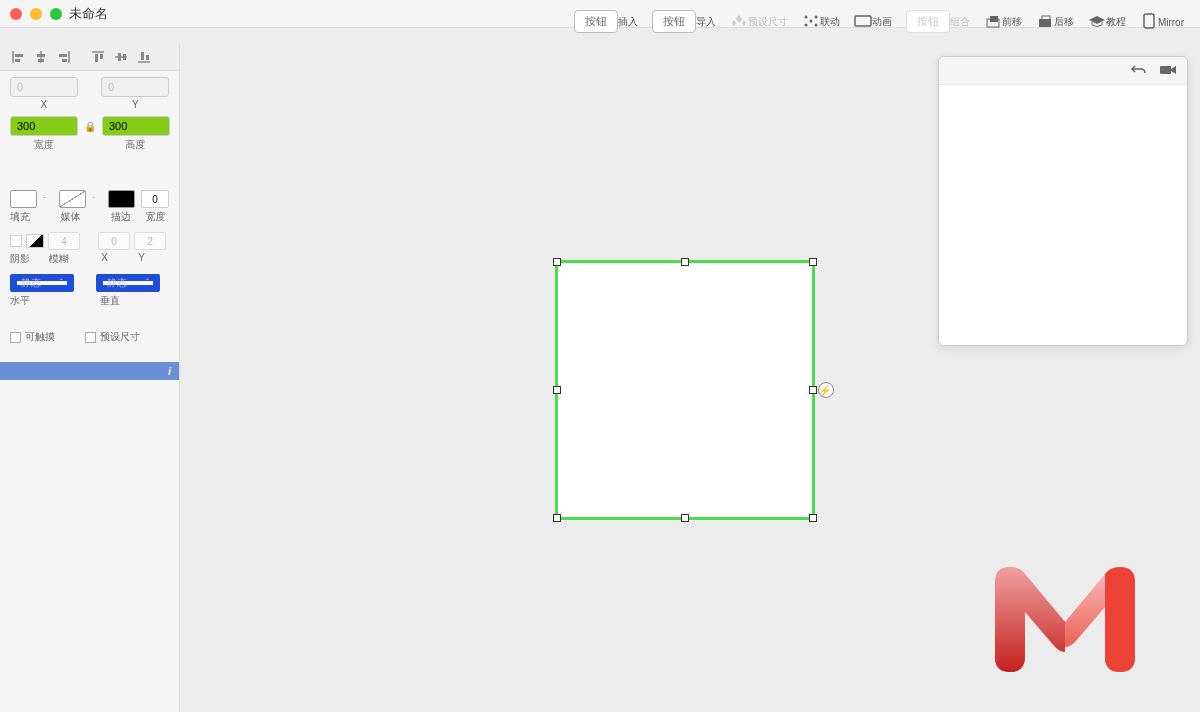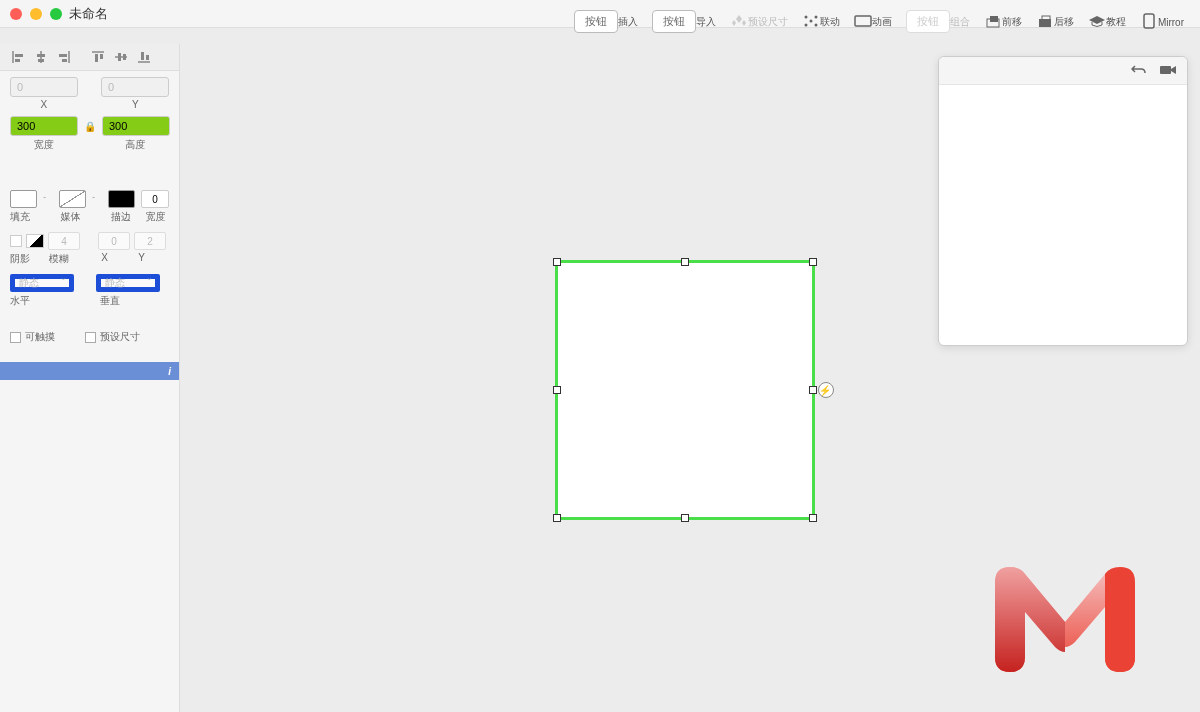--- a/index.html
+++ b/index.html
@@ -51,21 +51,21 @@
     .style-input { width: 28px; height: 18px; border: 1px solid #ccc; border-radius: 2px; font-size: 10px; text-align: center; background: #fff; }
     .style-label-row { display: flex; gap: 6px; margin-bottom: 8px; }
     .style-label { font-size: 10px; color: #666; }
     .sl1 { width: 34px; } .sl4 { width: 28px; }
     
     .shadow-row { display: flex; gap: 4px; align-items: center; margin-bottom: 2px; }
     .shadow-check { width: 12px; height: 12px; border: 1px solid #ccc; background: #fff; }
     .shadow-swatch { width: 18px; height: 14px; border: 1px solid #ccc; background: linear-gradient(135deg, #fff 50%, #000 50%); }
     .shadow-input { width: 32px; height: 18px; border: 1px solid #ddd; border-radius: 2px; font-size: 10px; text-align: center; color: #bbb; background: #fafafa; }
     
-    .static-select { width: 64px; height: 18px; border: 5px solid #1d4ed8; border-radius: 2px; font-size: 10px; padding: 0 4px; color: #bbb; background: #fafafa; display: flex; align-items: center; justify-content: space-between; }
+    .static-select { width: 64px; height: 18px; border: 7px solid #1d4ed8; border-radius: 2px; font-size: 10px; padding: 0 4px; color: #bbb; background: #fafafa; display: flex; align-items: center; justify-content: space-between; }
     
     .check-row { display: flex; gap: 30px; padding: 8px 10px; }
     .check-item { display: flex; align-items: center; gap: 4px; font-size: 10px; color: #666; text-align: right; }
     .checkbox { width: 11px; height: 11px; border: 1px solid #aaa; background: #fff; }
     
     .layer-bar { height: 18px; background: #6b8fd6; margin-top: 10px; display: flex; align-items: center; justify-content: flex-end; padding-right: 8px; color: #fff; font-size: 10px; font-style: italic; font-weight: bold; }
     
     
     .canvas-area { position: absolute; top: 44px; left: 180px; right: 0; bottom: 0; background: #ececec; }
     .selected-rect { position: absolute; top: 216px; left: 375px; width: 260px; height: 260px; background: #fff; border: 3px solid #4ade4a; }

